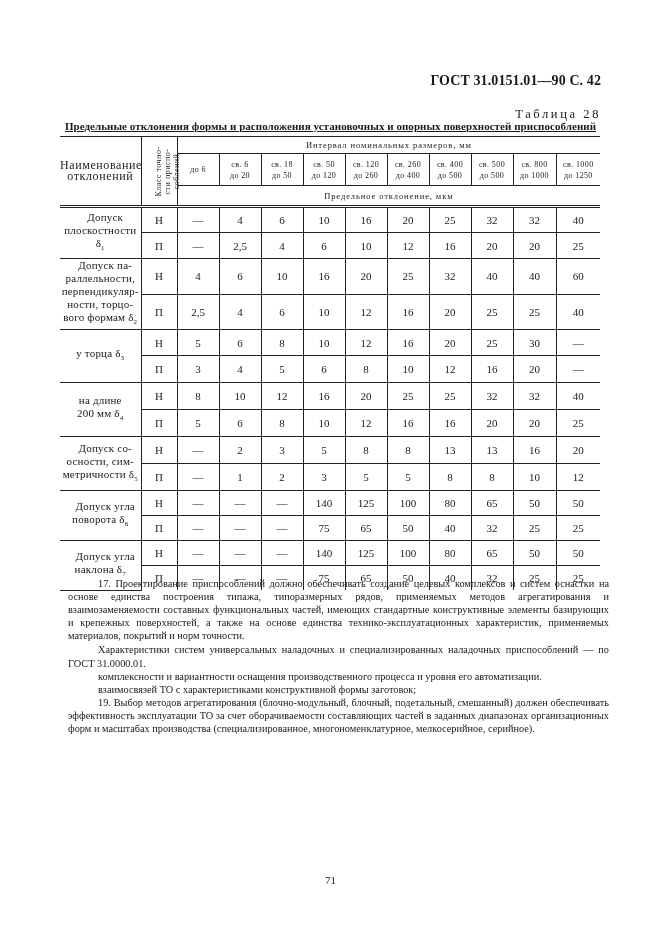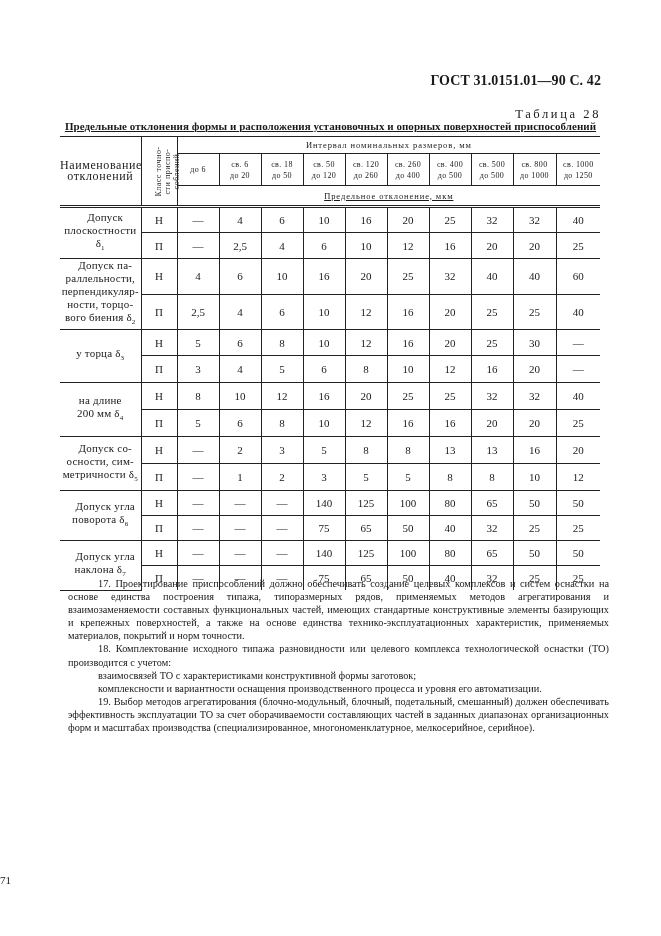--- a/index.html
+++ b/index.html
@@ -30,36 +30,36 @@
   table.main th:first-child, table.main td:first-child { border-left: none; }
   table.main th:last-child, table.main td.last { border-right: none; }
   th.hdr-name { font-size: 12px; letter-spacing: 0.6px; line-height: 11px; }
   th.hdr-class { height: 68px; }
   th.hdr-class .rot {
     display: inline-block; transform: rotate(-90deg); white-space: nowrap;
     font-size: 8px; line-height: 9px; letter-spacing: 0.5px; text-align: center;
   }
   th.hdr-interval { height: 16px; font-size: 8.5px; letter-spacing: 0.9px; }
   th.hdr-range { height: 31px; font-size: 8px; line-height: 11px; letter-spacing: 0.4px; }
-  th.hdr-unit { height: 19px; font-size: 8.5px; letter-spacing: 0.9px; border-bottom: 3px double #222 !important; text-decoration: underline; }
+  th.hdr-unit { height: 19px; font-size: 8.5px; letter-spacing: 0.9px; border-bottom: 3px double #222 !important; }
   th.hdr-name, th.hdr-class { border-bottom: 3px double #222 !important; }
   td.name {
     text-align: left; vertical-align: middle; font-size: 11px; line-height: 13px;
     padding: 0 2px 0 1px; letter-spacing: 0.2px;
   }
   td.name .indent { display: inline-block; width: 10px; }
   td.cls, td.val { height: 24px; font-size: 11px; }
   td.name sub { font-size: 7px; }
   .body-text {
     position: absolute; left: 68px; width: 541px; top: 577px;
     font-size: 10.3px; line-height: 13.1px; text-align: justify;
   }
   .body-text p { margin: 0; text-indent: 30px; }
   .page-number {
-    position: absolute; left: 0; width: 661px; top: 874px; font-size: 11px;
+    position: absolute; left: 0; width: 661px; top: 874px; text-align: center; font-size: 11px;
   }
 </style>
 </head>
 <body>
 
 <div class="doc-code">ГОСТ 31.0151.01—90 С. 42</div>
 <div class="table-label">Таблица 28</div>
 <div class="table-title">Предельные отклонения формы и расположения установочных и опорных поверхностей приспособлений</div>
 
 <table class="main">
@@ -130,21 +130,21 @@
         <td class="val">4</td>
         <td class="val">6</td>
         <td class="val">10</td>
         <td class="val">12</td>
         <td class="val">16</td>
         <td class="val">20</td>
         <td class="val">20</td>
         <td class="val last">25</td>
       </tr>
       <tr>
-        <td class="name" rowspan="2"><span class="indent"></span><span>Допуск па-</span><br><span>раллельности,</span><br><span>перпендикуляр-</span><br><span>ности, торцо-</span><br><span>вого биения δ</span><sub>2</sub></td>
+        <td class="name" rowspan="2"><span class="indent"></span><span>Допуск па-</span><br><span>раллельности,</span><br><span>перпендикуляр-</span><br><span>ности, торцо-</span><br><span>вого формам δ</span><sub>2</sub></td>
         <td class="cls" style="height: 33px;">Н</td>
         <td class="val">4</td>
         <td class="val">6</td>
         <td class="val">10</td>
         <td class="val">16</td>
         <td class="val">20</td>
         <td class="val">25</td>
         <td class="val">32</td>
         <td class="val">40</td>
         <td class="val">40</td>
@@ -296,19 +296,19 @@
         <td class="val" style="border-bottom: none;">40</td>
         <td class="val" style="border-bottom: none;">32</td>
         <td class="val" style="border-bottom: none;">25</td>
         <td class="val last" style="border-bottom: none;">25</td>
       </tr>
     </tbody>
 </table>
 
 <div class="body-text" id="body-text">
     <p>17. Проектирование приспособлений должно обеспечивать создание целевых комплексов и систем оснастки на основе единства построения типажа, типоразмерных рядов, применяемых методов агрегатирования и взаимозаменяемости составных функциональных частей, имеющих стандартные конструктивные элементы базирующих и крепежных поверхностей, а также на основе единства технико-эксплуатационных характеристик, применяемых материалов, покрытий и норм точности.</p>
-    <p>18. Комплектование исходного типажа разновидности или целевого комплекса технологической оснастки (ТО) производится с учетом:</p>
+    <p style="margin-top: 1px;">Характеристики систем универсальных наладочных и специализированных наладочных приспособлений — по ГОСТ 31.0000.01.</p>
+    <p>комплексности и вариантности оснащения производственного процесса и уровня его автоматизации.</p>
     <p>взаимосвязей ТО с характеристиками конструктивной формы заготовок;</p>
-    <p>комплексности и вариантности оснащения производственного процесса и уровня его автоматизации.</p>
     <p>19. Выбор методов агрегатирования (блочно-модульный, блочный, подетальный, смешанный) должен обеспечивать эффективность эксплуатации ТО за счет оборачиваемости составляющих частей в заданных диапазонах организационных форм и масштабах производства (специализированное, многономенклатурное, мелкосерийное, серийное).</p>
   </div>
 
 <div class="page-number">71</div>
 
 </body></html>

